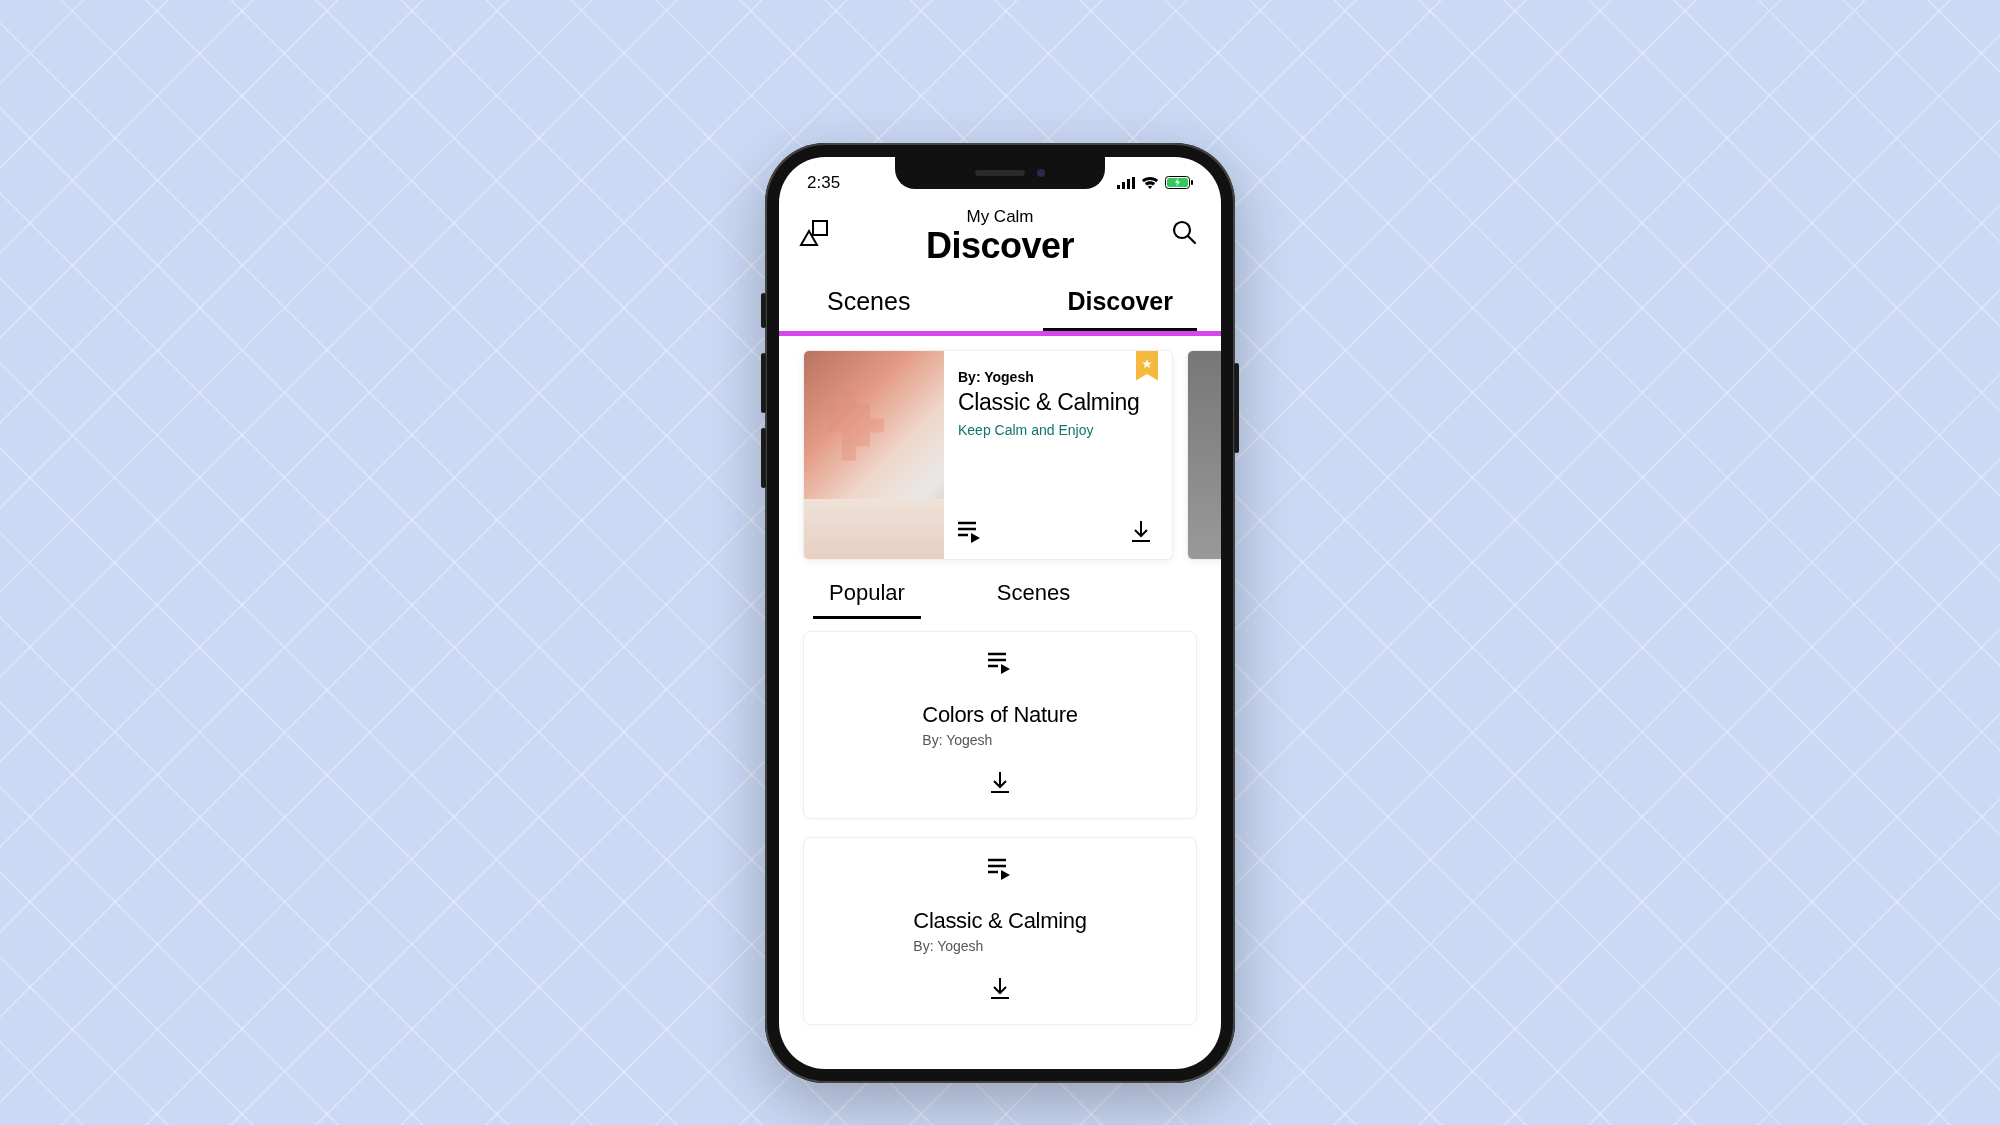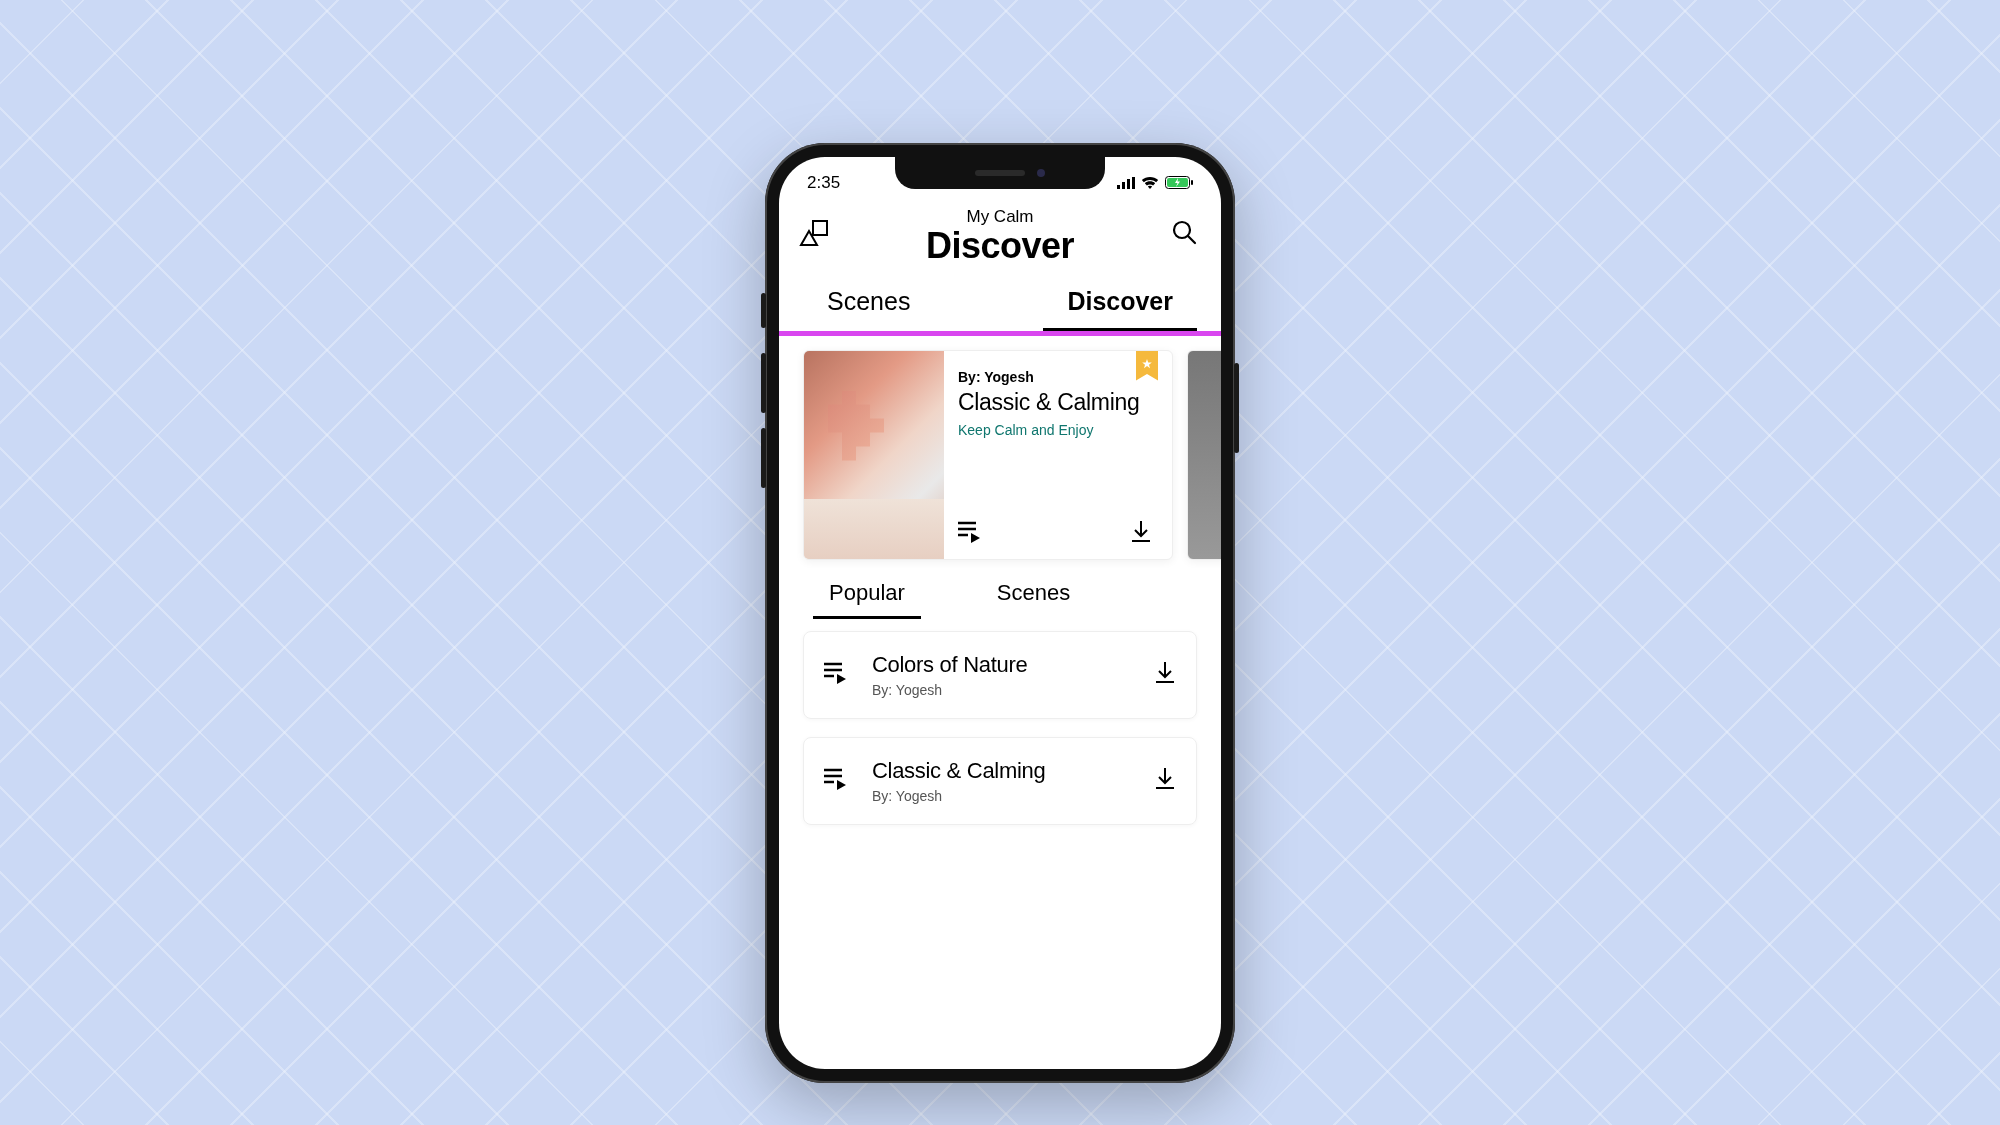--- a/index.html
+++ b/index.html
@@ -240,20 +240,21 @@
     gap: 18px;
   }
   .list-card {
     border: 1px solid #eee;
     border-radius: 8px;
     padding: 20px 20px;
     display: flex;
     align-items: center;
     gap: 24px;
     box-shadow: 0 1px 4px rgba(0,0,0,0.04);
+    flex-direction: column;
   }
   .list-body { flex: 1; }
   .list-title { font-size: 22px; letter-spacing:-0.3px; }
   .list-sub { font-size: 14px; color: #555; margin-top: 4px; }
   .dl-btn { cursor: pointer; }
 
 </style>
 </head>
 <body>
 

